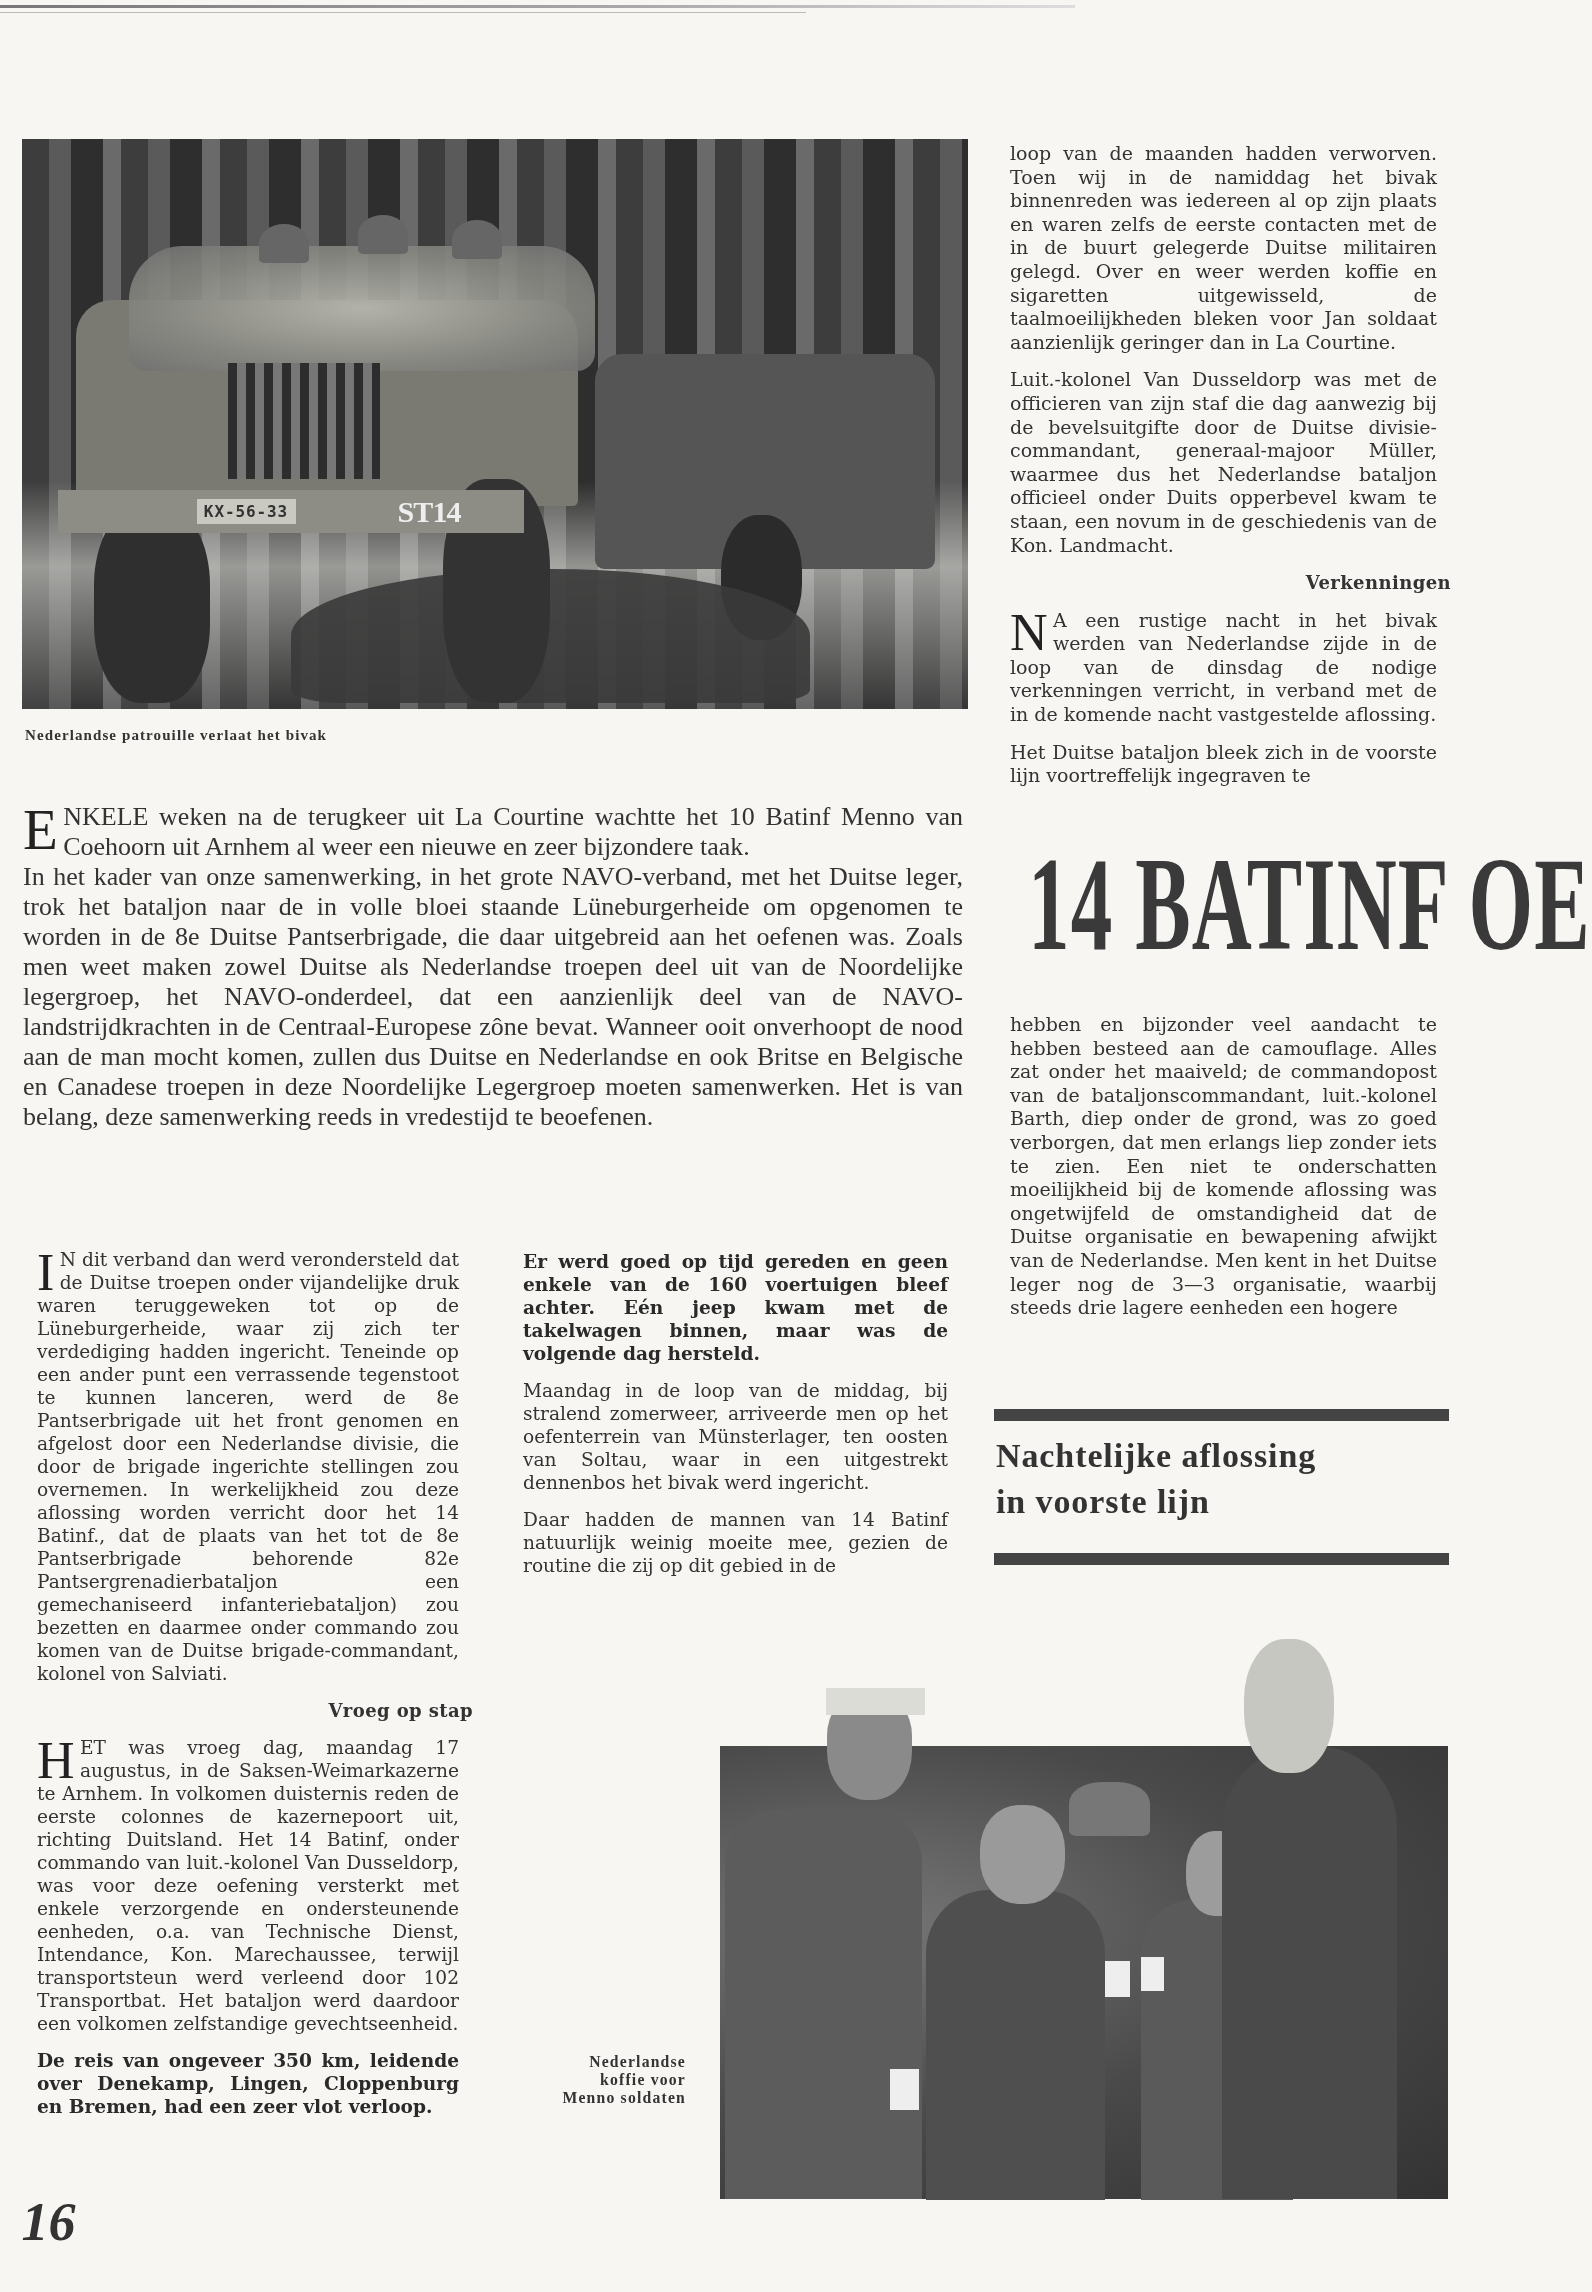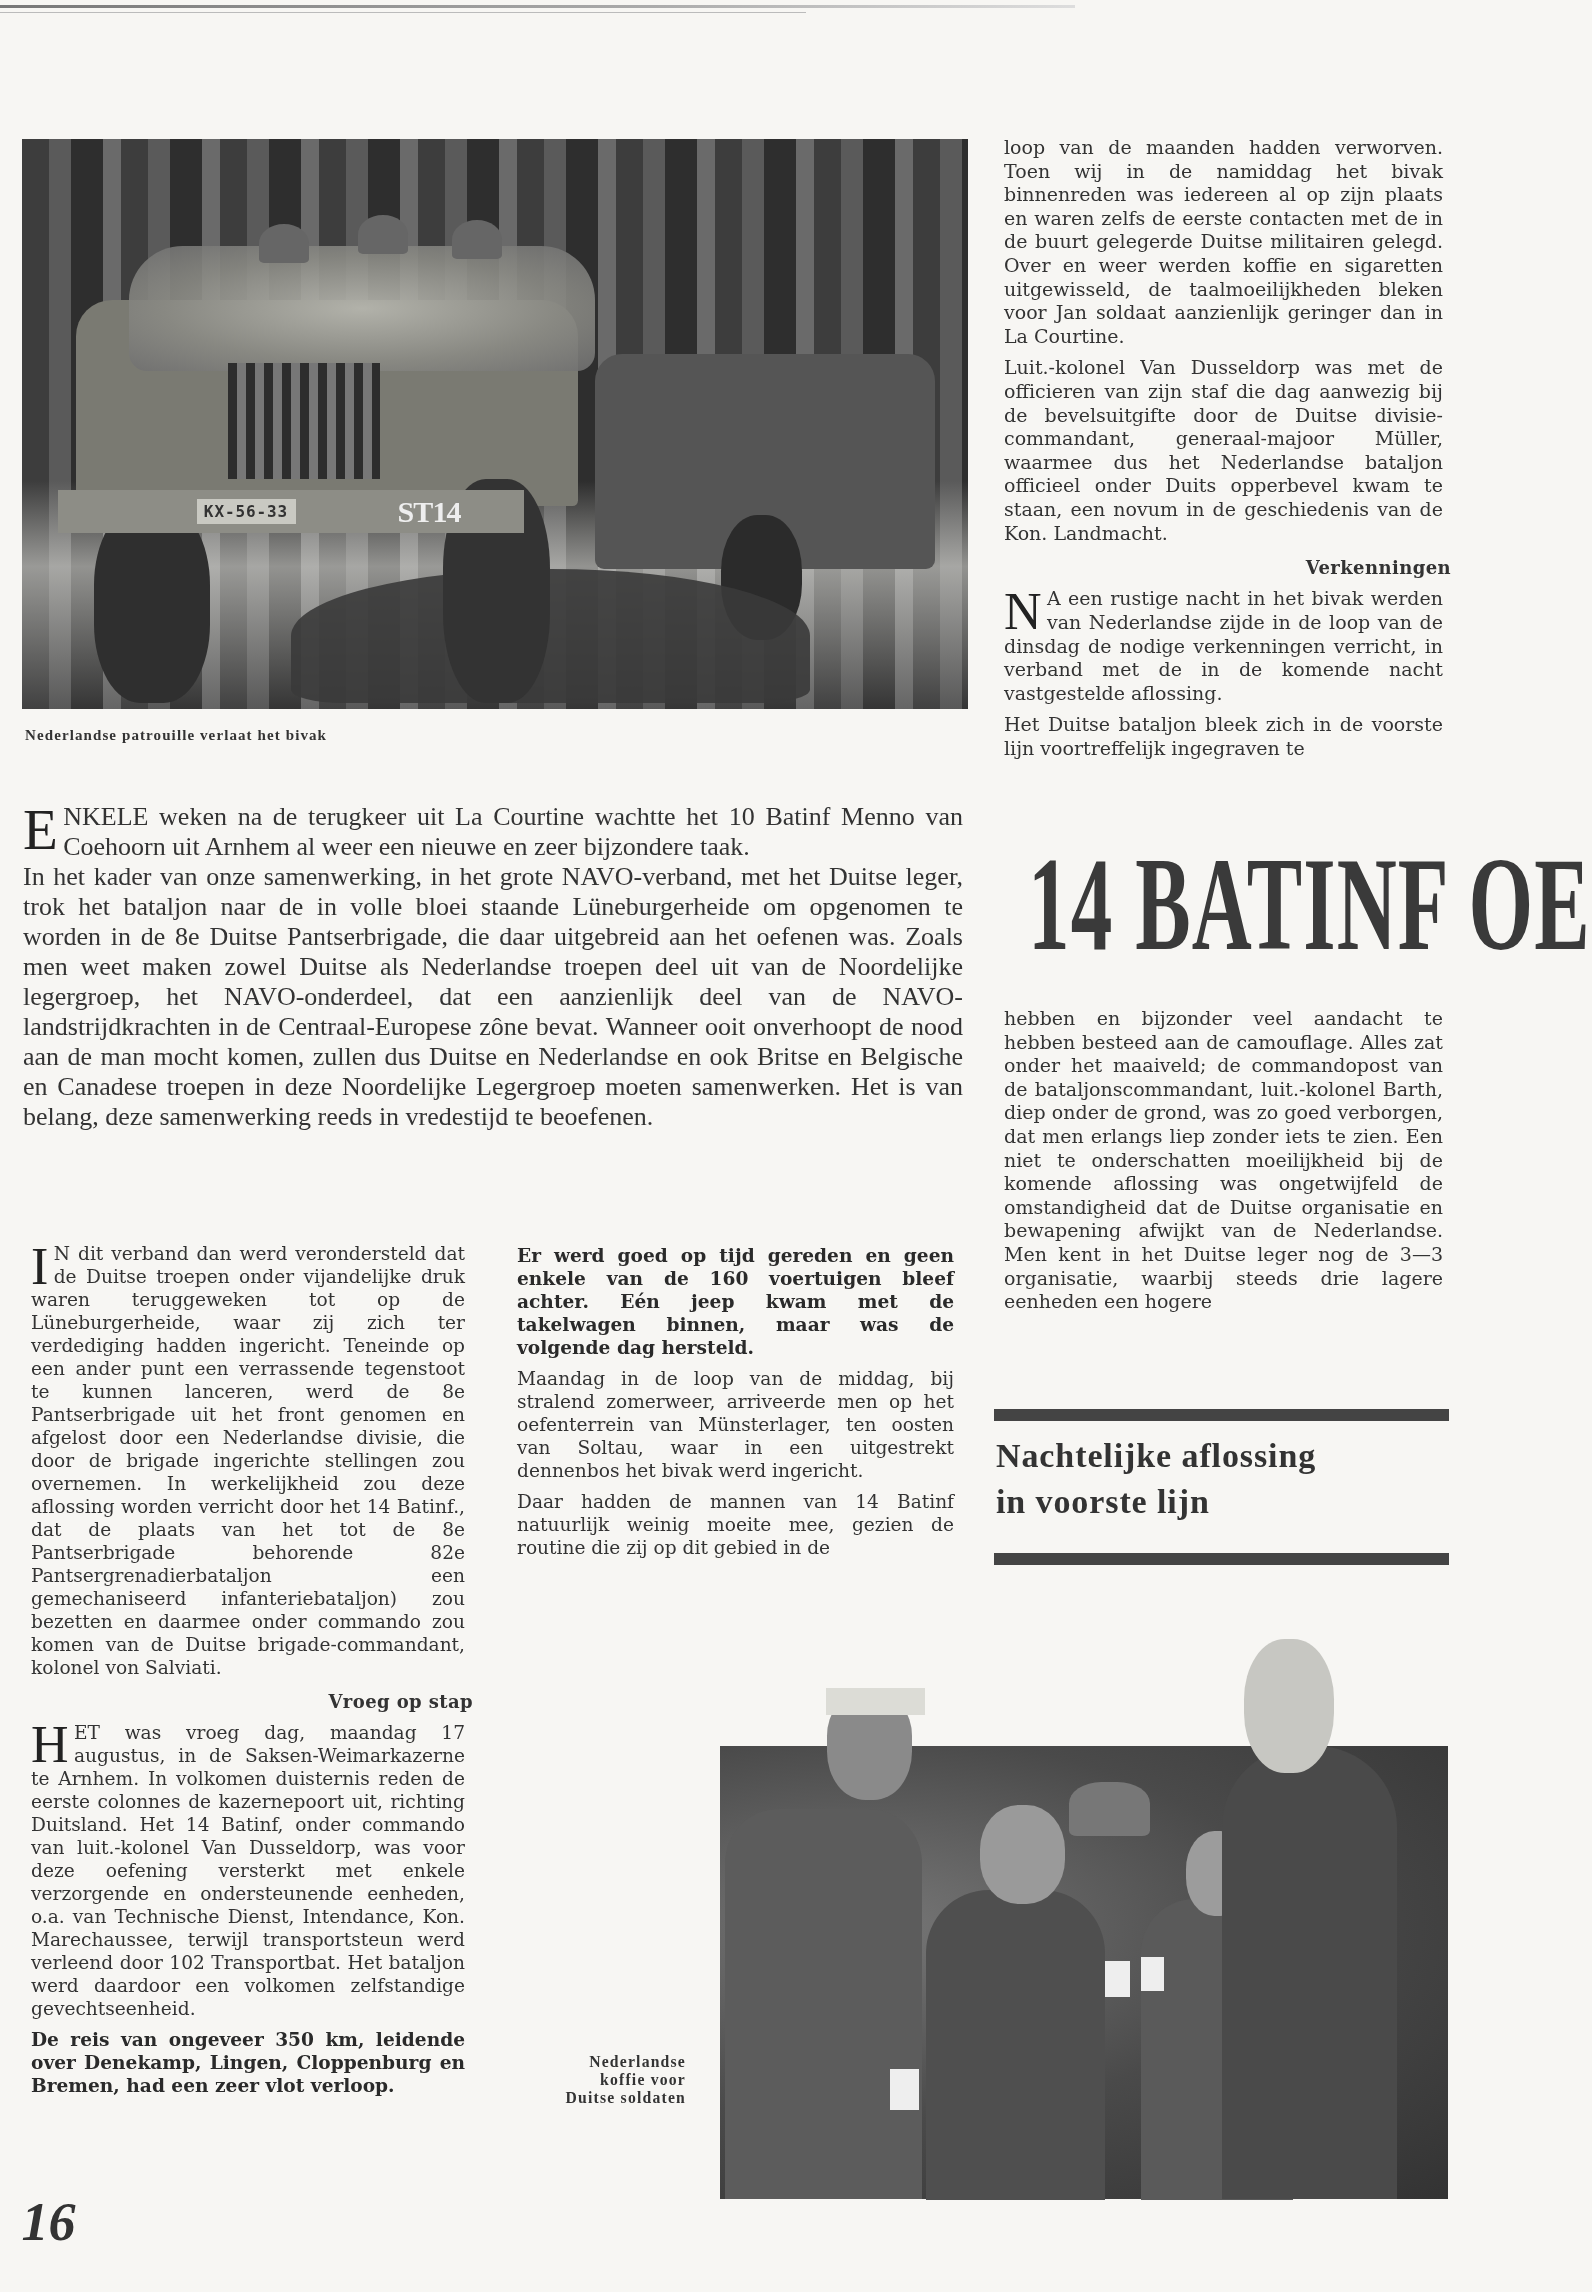--- a/index.html
+++ b/index.html
@@ -31,21 +31,21 @@
   .wheel2 { left:421px; top:340px; width:107px; height:224px; background:#333; border-radius:40%; }
   .jeep2 { left:573px; top:215px; width:340px; height:215px; background:#555; border-radius:27px 27px 9px 9px; }
   .wheel3 { left:699px; top:376px; width:81px; height:125px; background:#2b2b2b; border-radius:45%; }
   .shadow { left:269px; top:430px; width:519px; height:134px; background:#3a3a3a; border-radius:50% 50% 10% 10%; opacity:.9; }
   .helmet { width:50px; height:39px; background:#666; border-radius:50% 50% 10% 10%; }
 
   .caption-sm { font:700 15px "Liberation Serif", serif; letter-spacing:1.1px; color:#333; }
 
   
   .col { font-size:19px; line-height:23.6px; text-align:justify; color:#333; }
-  .col p { margin:8px; }
+  .col p { margin:14px; }
   .col .bold { font-weight:700; color:#2a2a2a; }
   .rcol { left:996px; width:455px; }
   .lcol { left:23px; width:450px; font-size:18.6px; line-height:23px; }
   .mcol { left:509px; width:453px; font-size:18.6px; line-height:23px; }
   .subhead { text-align:right; font-weight:700; font-size:18px; margin:10.7px 0 7.2px; letter-spacing:0.4px; }
   .dropcap { float:left; font-size:52px; line-height:41px; margin:3.6px 5.4px 0 0; font-family:"Liberation Serif", serif; color:#222; }
 
   .intro { left:23px; top:802px; width:940px; font-family:"Liberation Sans Narrow","Liberation Serif", serif;
     font-size:26px; line-height:30px; text-align:justify; color:#333; transform-origin:left top; }
   .intro p { margin:0; }
@@ -144,17 +144,17 @@
   <div class="abs fig" style="left:502px;top:143px;width:175px;height:453px;background:#4a4a4a;border-radius:81px 81px 0 0"></div>
   <div class="abs fig" style="left:524px;top:36px;width:90px;height:134px;background:#c7c7c2;border-radius:45%"></div>
   <div class="abs fig" style="left:385px;top:358px;width:25px;height:36px;background:#eee"></div>
   <div class="abs fig" style="left:421px;top:354px;width:23px;height:34px;background:#eee"></div>
   <div class="abs fig" style="left:170px;top:466px;width:29px;height:41px;background:#eee"></div>
 </div>
 
 <div class="abs cap2">
   <div>Nederlandse</div>
   <div>koffie voor</div>
-  <div>Duitse soldaten</div>
+  <div>Menno soldaten</div>
 </div>
 
 <div class="abs pagenum">16</div>
 
 
 </body></html>

